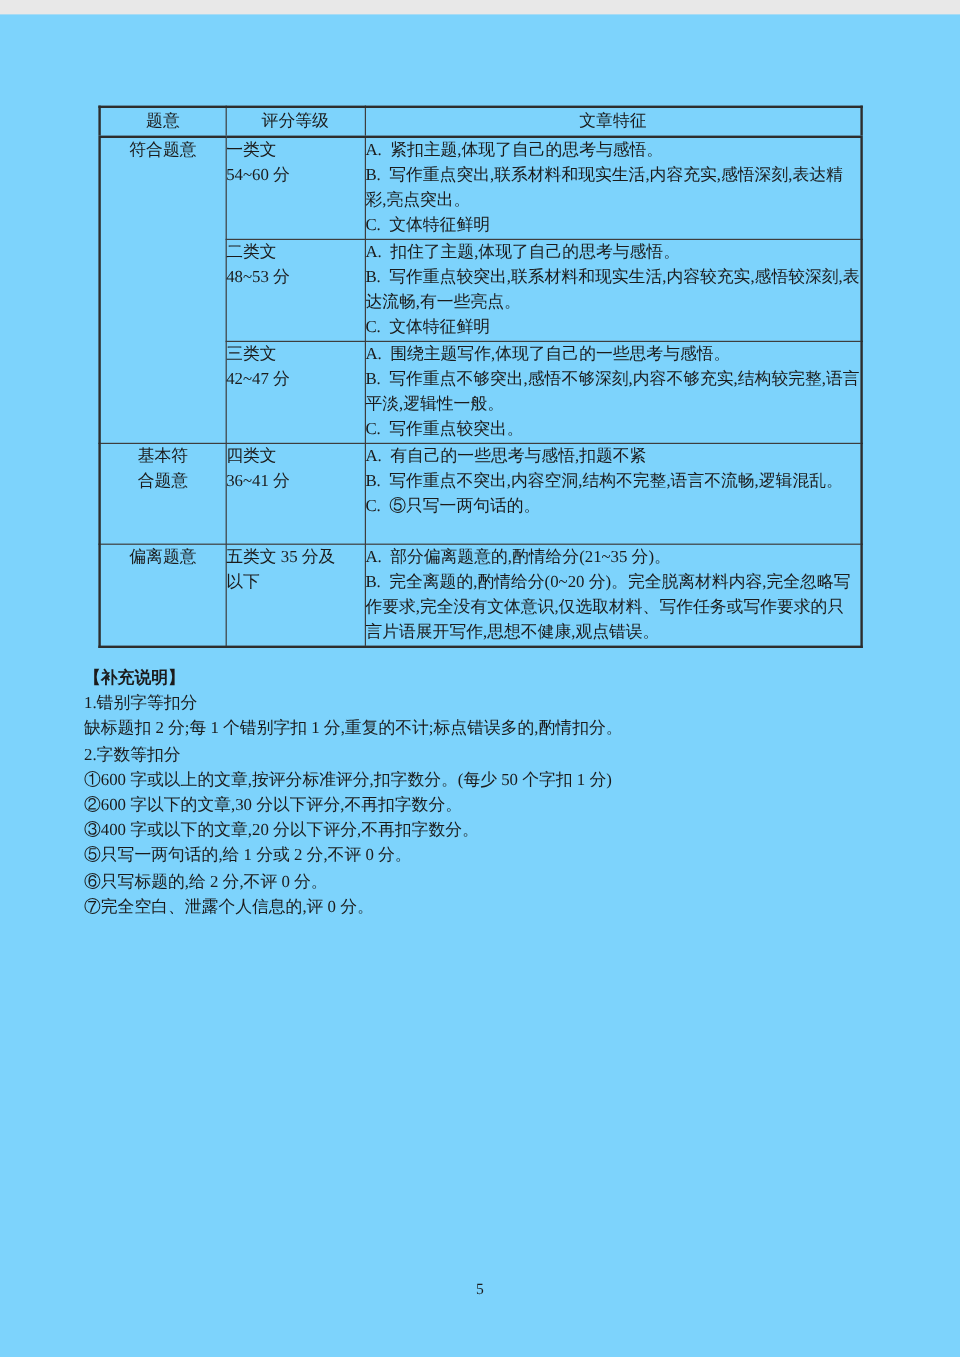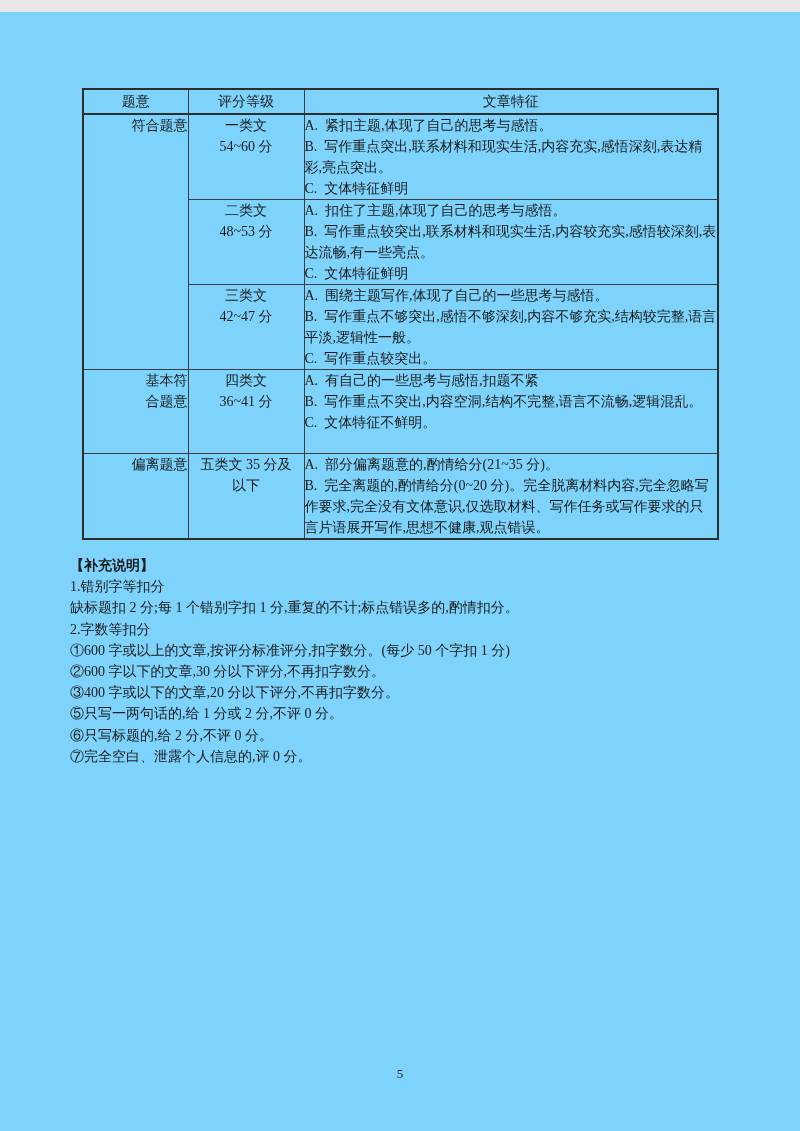--- a/index.html
+++ b/index.html
@@ -27,25 +27,25 @@
     padding:0;
     vertical-align:top;
   }
   tr.header-row td{
     border-bottom:2px solid #2d2d2d;
     text-align:center;
     vertical-align:middle;
     height:23px;
   }
   td.cat-cell{
-    text-align:right;
+    text-align:center;
     vertical-align:middle;
   }
   td.grade-cell{
-    text-align:center;
+    text-align:left;
     padding-top:1px;
   }
   td.feat-cell{
     padding:1px 6px 0 8px;
   }
   td.feat-cell div, td.grade-cell div, td.cat-cell div, .notes div{
     white-space:pre-wrap;
   }
   .notes{
     position:absolute;
@@ -123,21 +123,21 @@
           <div>基本符</div>
           <div>合题意</div>
         </td>
         <td class="grade-cell">
           <div>四类文</div>
           <div>36~41 分</div>
         </td>
         <td class="feat-cell">
           <div>A.  有自己的一些思考与感悟,扣题不紧</div>
           <div>B.  写作重点不突出,内容空洞,结构不完整,语言不流畅,逻辑混乱。</div>
-          <div>C.  文体特征不鲜明。</div>
+          <div>C.  ⑤只写一两句话的。</div>
         </td>
       </tr>
 
       <tr style="height:85px">
         <td class="cat-cell">
           <div>偏离题意</div>
         </td>
         <td class="grade-cell">
           <div>五类文 35 分及</div>
           <div>以下</div>

